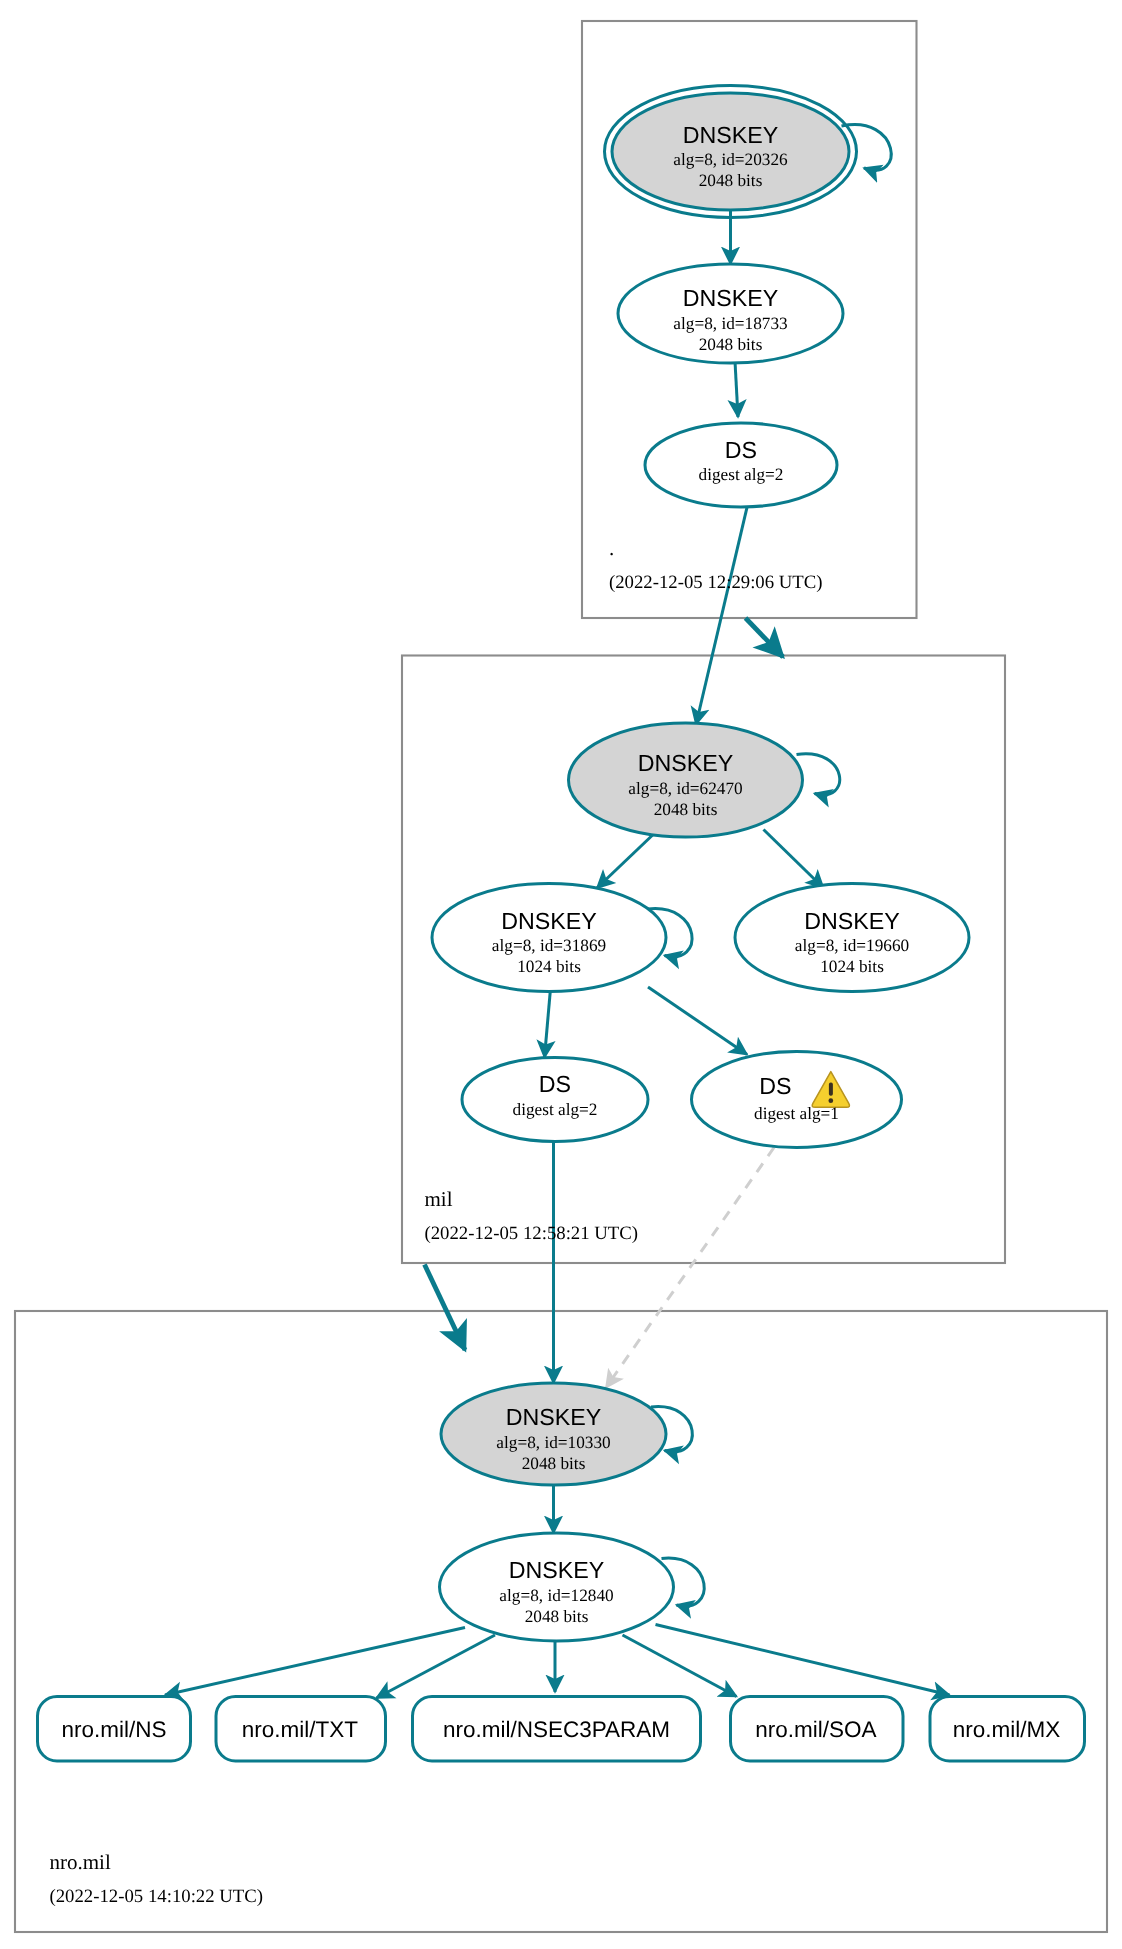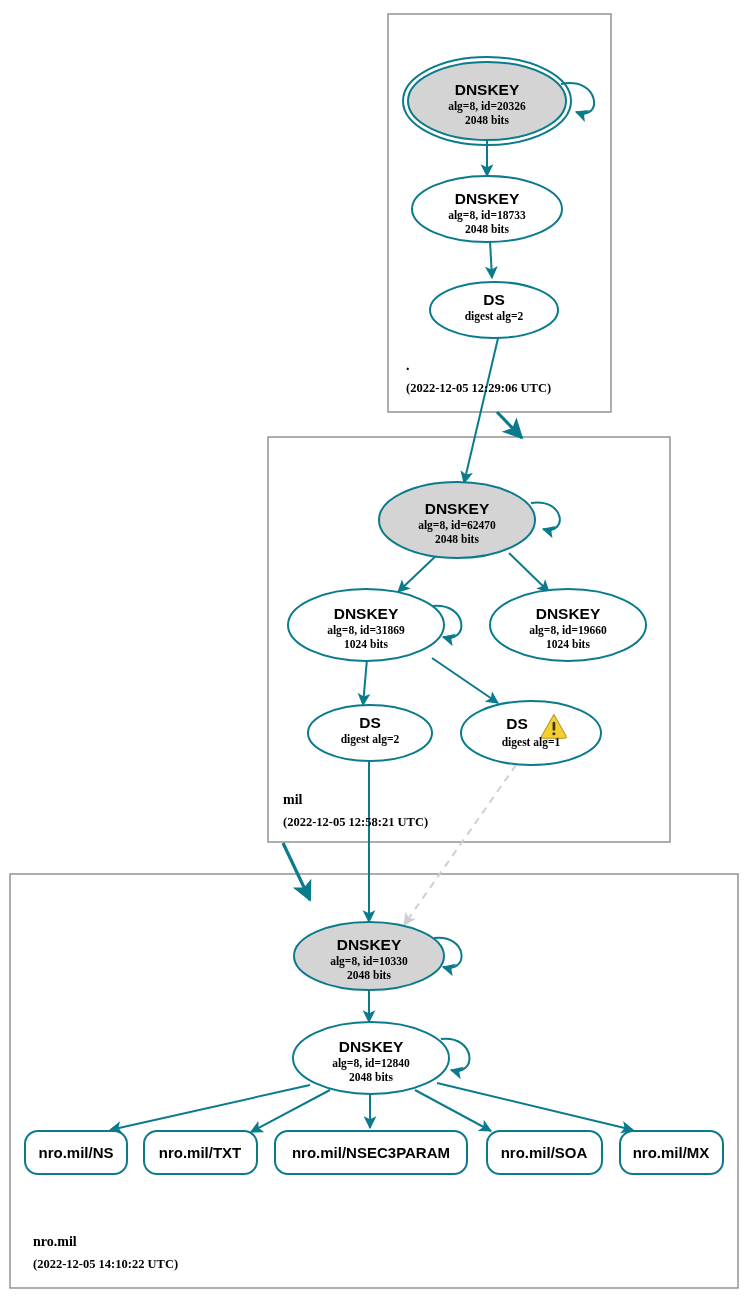--- a/index.html
+++ b/index.html
@@ -6,21 +6,20 @@
     margin: 0;
     padding: 0;
     background: #ffffff;
   }
   #canvas {
     position: relative;
     width: 748px;
     height: 1299px;
     background: #ffffff;
     font-family: "Liberation Sans", sans-serif;
-    font-weight: bold;
   }
   svg.diagram {
     display: block;
     width: 748px;
     height: 1299px;
   }
   .zone-box {
     fill: #ffffff;
     stroke: #8c8c8c;
     stroke-width: 1.4;

